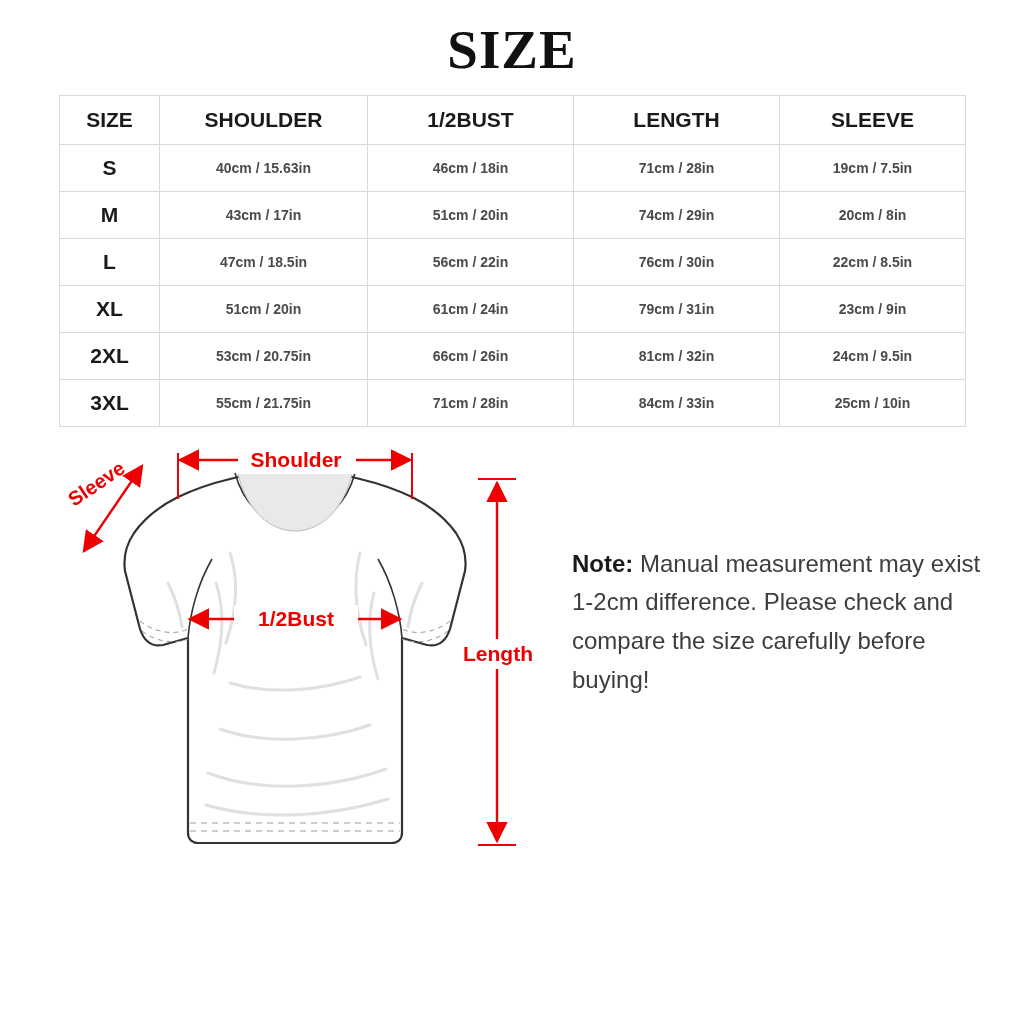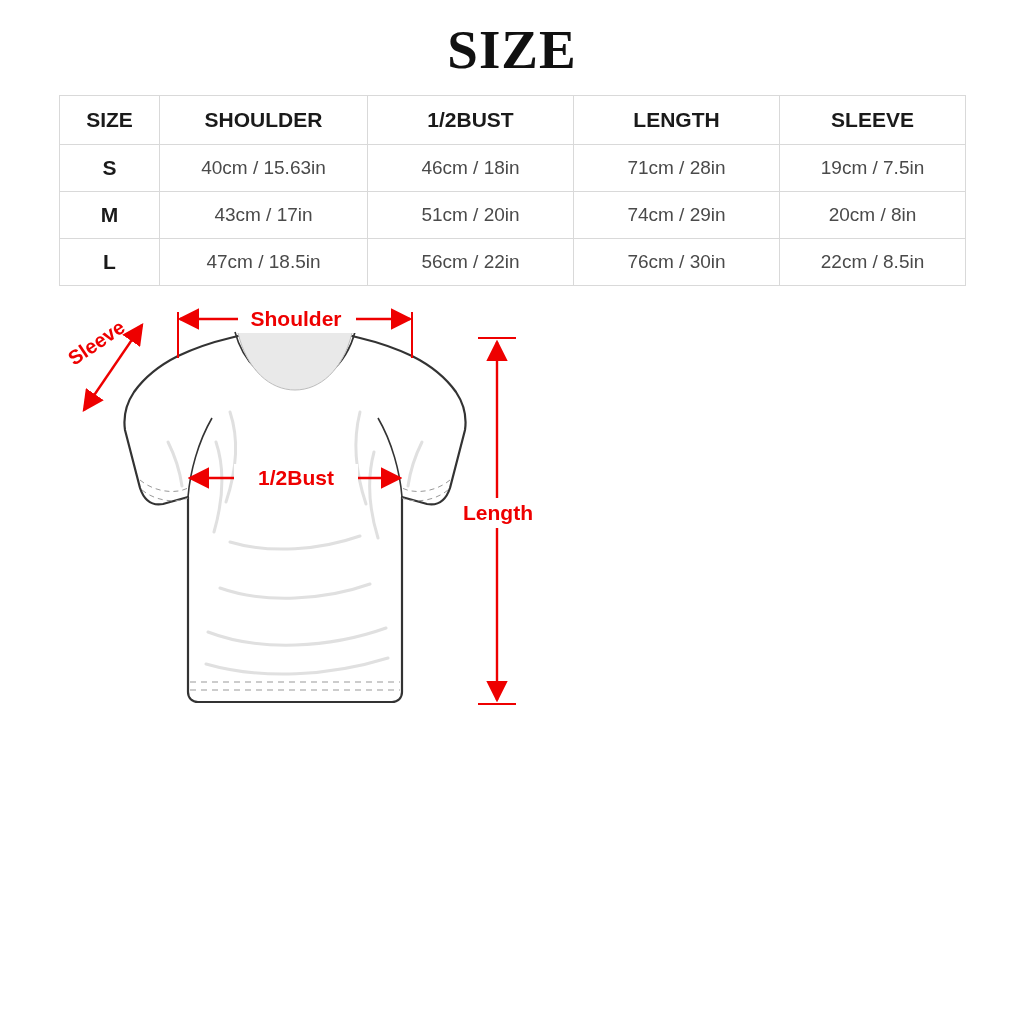--- a/index.html
+++ b/index.html
@@ -46,23 +46,23 @@
     padding: 0;
     height: 46px;
   }
   table.size-table thead th {
     height: 48px;
     font-size: 21px;
     font-weight: 700;
     color: #1a1a1a;
   }
   table.size-table tbody td {
-    font-size: 19px;
+    font-size: 14px;
     color: #4a4a4a;
-    font-weight: 400;
+    font-weight: 700;
   }
   table.size-table tbody td.size-cell {
     font-size: 21px;
     font-weight: 700;
     color: #1a1a1a;
   }
   col.c-size   { width: 100px; }
   col.c-sh     { width: 208px; }
   col.c-bust   { width: 206px; }
   col.c-len    { width: 206px; }
@@ -137,20 +137,41 @@
         <td>51cm / 20in</td>
         <td>74cm / 29in</td>
         <td>20cm / 8in</td>
       </tr>
       <tr>
         <td class="size-cell">L</td>
         <td>47cm / 18.5in</td>
         <td>56cm / 22in</td>
         <td>76cm / 30in</td>
         <td>22cm / 8.5in</td>
+      </tr>
+      <tr>
+        <td class="size-cell">XL</td>
+        <td>51cm / 20in</td>
+        <td>61cm / 24in</td>
+        <td>79cm / 31in</td>
+        <td>23cm / 9in</td>
+      </tr>
+      <tr>
+        <td class="size-cell">2XL</td>
+        <td>53cm / 20.75in</td>
+        <td>66cm / 26in</td>
+        <td>81cm / 32in</td>
+        <td>24cm / 9.5in</td>
+      </tr>
+      <tr>
+        <td class="size-cell">3XL</td>
+        <td>55cm / 21.75in</td>
+        <td>71cm / 28in</td>
+        <td>84cm / 33in</td>
+        <td>25cm / 10in</td>
       </tr>
     </tbody>
   </table>
 </div>
 
 <div class="lower">
 
   <div class="shirt-area">
     <svg width="520" height="470" viewBox="0 0 520 470" xmlns="http://www.w3.org/2000/svg">
       <defs>
@@ -237,14 +258,17 @@
       <g>
         <line x1="448" y1="46" x2="486" y2="46" stroke="#ee0000" stroke-width="2"></line>
         <line x1="448" y1="412" x2="486" y2="412" stroke="#ee0000" stroke-width="2"></line>
         <line x1="467" y1="50" x2="467" y2="408" stroke="#ee0000" stroke-width="2.4" marker-start="url(#arrL)" marker-end="url(#arrR)"></line>
         <rect x="432" y="206" width="72" height="30" fill="#ffffff"></rect>
         <text x="468" y="228" text-anchor="middle" font-family="Liberation Sans, sans-serif" font-size="21" font-weight="700" fill="#ee0000">Length</text>
       </g>
     </svg>
   </div>
 
+  <div class="note">
+    <span class="note-label">Note:</span><span> Manual measurement may exist 1-2cm difference. Please check and compare the size carefully before buying!</span>
+  </div>
 
 </div>
 
 </body></html>

